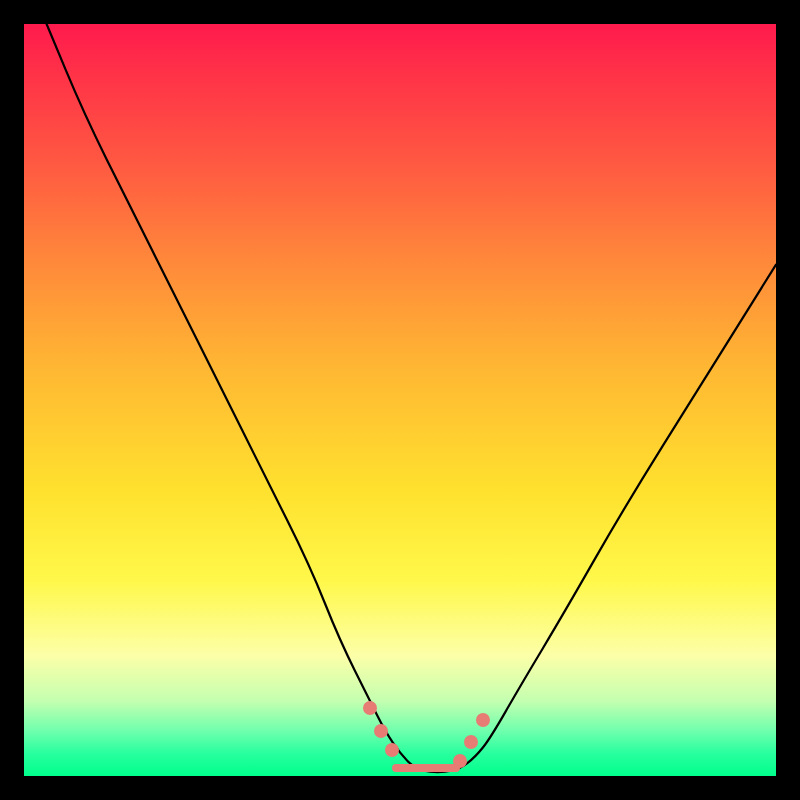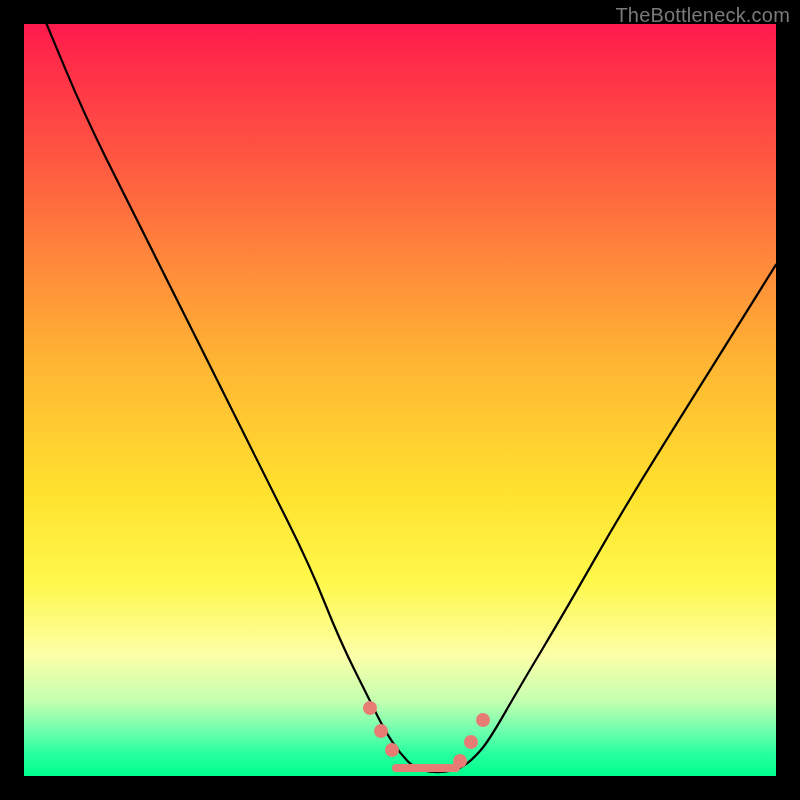--- a/index.html
+++ b/index.html
@@ -93,14 +93,13 @@
     <div class="points" id="points-layer">
         <div class="pt" style="left: 345.92px; top: 684.32px;"></div>
         <div class="pt" style="left: 357.2px; top: 706.88px;"></div>
         <div class="pt" style="left: 368.48px; top: 725.68px;"></div>
         <div class="pt" style="left: 436.16px; top: 736.96px;"></div>
         <div class="pt" style="left: 447.44px; top: 718.16px;"></div>
         <div class="pt" style="left: 458.72px; top: 695.6px;"></div>
         <div class="seg" style="left: 368.48px; top: 740.48px; width: 67.68px;"></div>
       </div>
   </div>
-  <div class="watermark">TheBottleneck.com</div>
 </div>
 
 </body></html>

